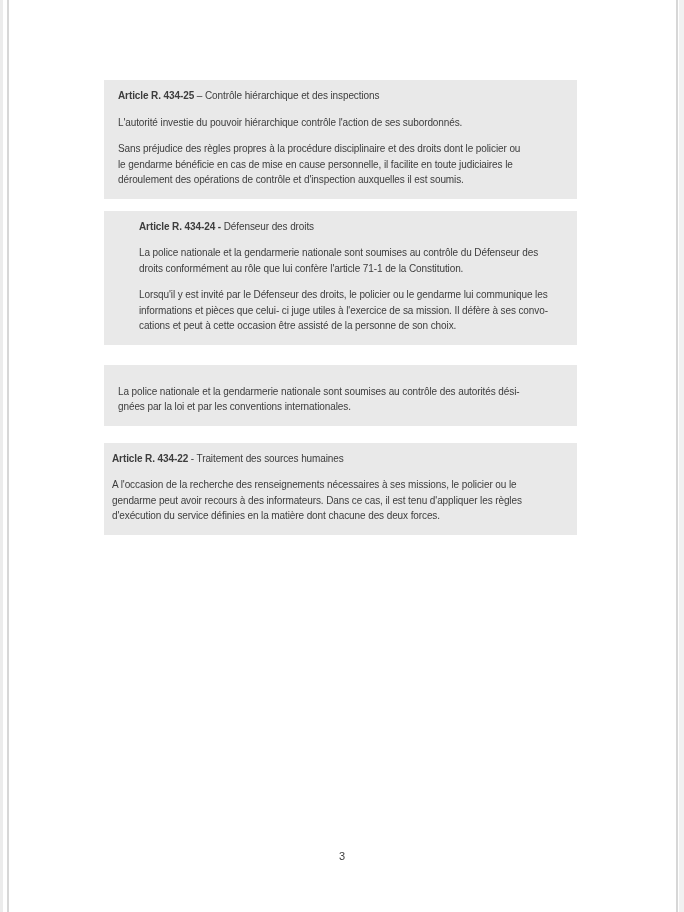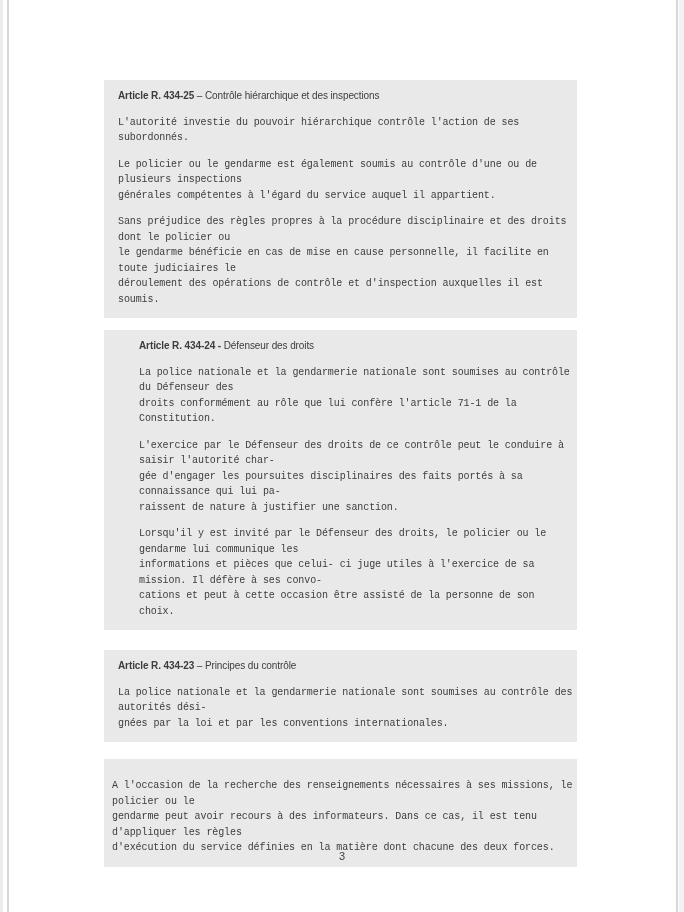--- a/index.html
+++ b/index.html
@@ -57,21 +57,20 @@
   }
   .article-box.pad-sm { padding-left: 8px; }
   .article-box.mb-1 { margin-bottom: 12px; }
   .article-box.mb-2 { margin-bottom: 20px; padding-left: 35px; }
   .article-box.mb-3 { margin-bottom: 17px; }
   .article-heading { margin: 0; }
   .article-heading b { font-weight: bold; }
   .article-box p {
     margin: 11px 0 0 0;
     white-space: pre-line;
-    font-family: Liberation Mono, monospace;
   }
   .page-footer {
     position: absolute;
     left: 0; right: 0;
     top: 850px;
     text-align: center;
     font-size: 11px;
     color: #3d3d3d;
   }
 </style>
@@ -85,52 +84,47 @@
   <div class="edge-strip-right"></div>
 
   <div class="content">
 
     <section class="article-box mb-1">
       <div class="article-heading">
         <b>Article R. 434-25</b>
         <span>– Contrôle hiérarchique et des inspections</span>
       </div>
       <p>L'autorité investie du pouvoir hiérarchique contrôle l'action de ses subordonnés.</p>
-      <p>Le policier ou le gendarme est également soumis au contrôle d'une ou de plusieurs inspections
-générales compétentes à l'égard du service auquel il appartient.</p>
       <p>Sans préjudice des règles propres à la procédure disciplinaire et des droits dont le policier ou
 le gendarme bénéficie en cas de mise en cause personnelle, il facilite en toute judiciaires le
 déroulement des opérations de contrôle et d'inspection auxquelles il est soumis.</p>
     </section>
 
     <section class="article-box pad-sm mb-2">
       <div class="article-heading">
         <b>Article R. 434-24 -</b>
         <span>Défenseur des droits</span>
       </div>
       <p>La police nationale et la gendarmerie nationale sont soumises au contrôle du Défenseur des
 droits conformément au rôle que lui confère l'article 71-1 de la Constitution.</p>
-      <p>L'exercice par le Défenseur des droits de ce contrôle peut le conduire à saisir l'autorité char-
-gée d'engager les poursuites disciplinaires des faits portés à sa connaissance qui lui pa-
-raissent de nature à justifier une sanction.</p>
       <p>Lorsqu'il y est invité par le Défenseur des droits, le policier ou le gendarme lui communique les
 informations et pièces que celui- ci juge utiles à l'exercice de sa mission. Il défère à ses convo-
 cations et peut à cette occasion être assisté de la personne de son choix.</p>
     </section>
 
     <section class="article-box mb-3">
-      <div class="article-heading">
-        <b>Article R. 434-23</b>
-        <span>– Principes du contrôle</span>
-      </div>
       <p>La police nationale et la gendarmerie nationale sont soumises au contrôle des autorités dési-
 gnées par la loi et par les conventions internationales.</p>
     </section>
 
     <section class="article-box pad-sm">
+      <div class="article-heading">
+        <b>Article R. 434-22</b>
+        <span>- Traitement des sources humaines</span>
+      </div>
       <p>A l'occasion de la recherche des renseignements nécessaires à ses missions, le policier ou le
 gendarme peut avoir recours à des informateurs. Dans ce cas, il est tenu d'appliquer les règles
 d'exécution du service définies en la matière dont chacune des deux forces.</p>
     </section>
 
   </div>
 
   <div class="page-footer">3</div>
 </div>
 

